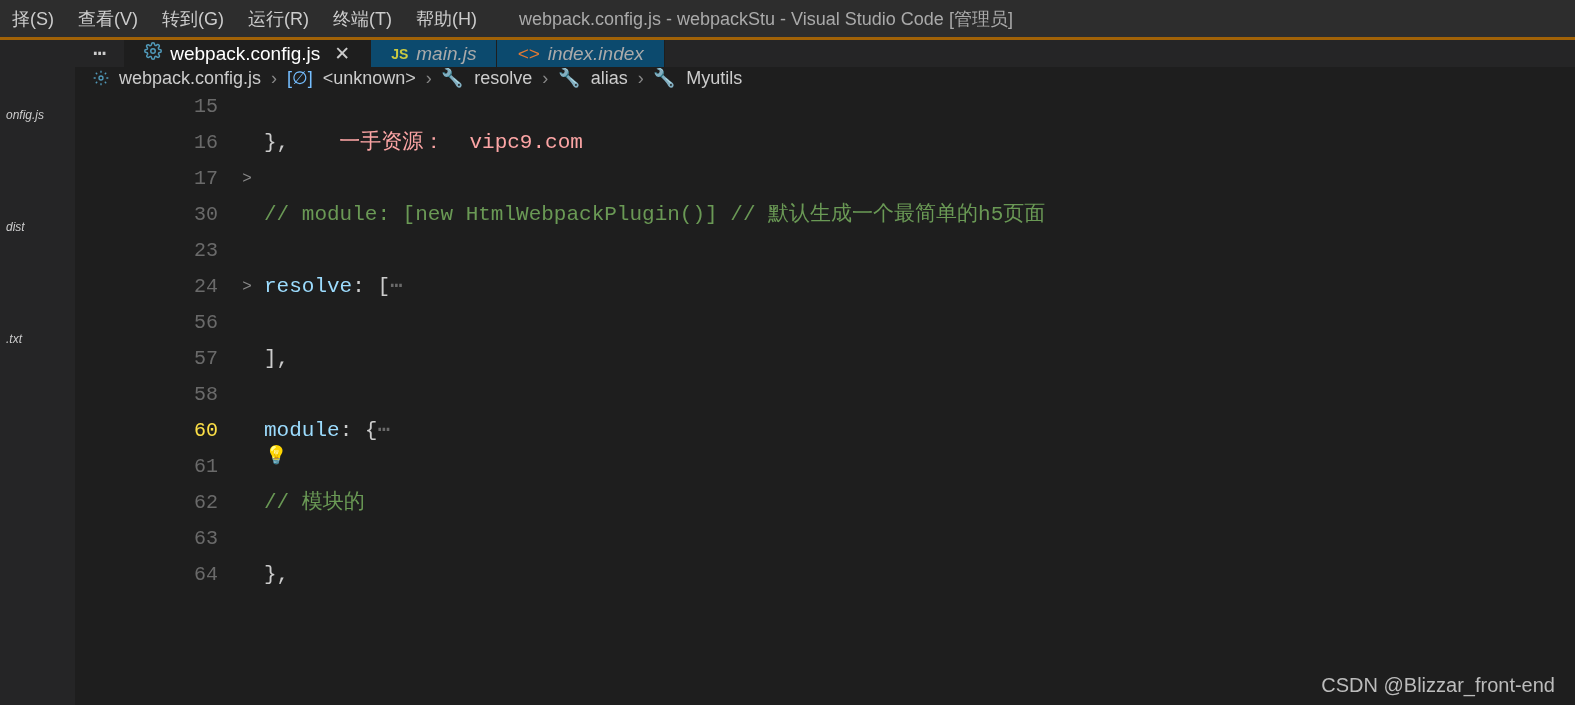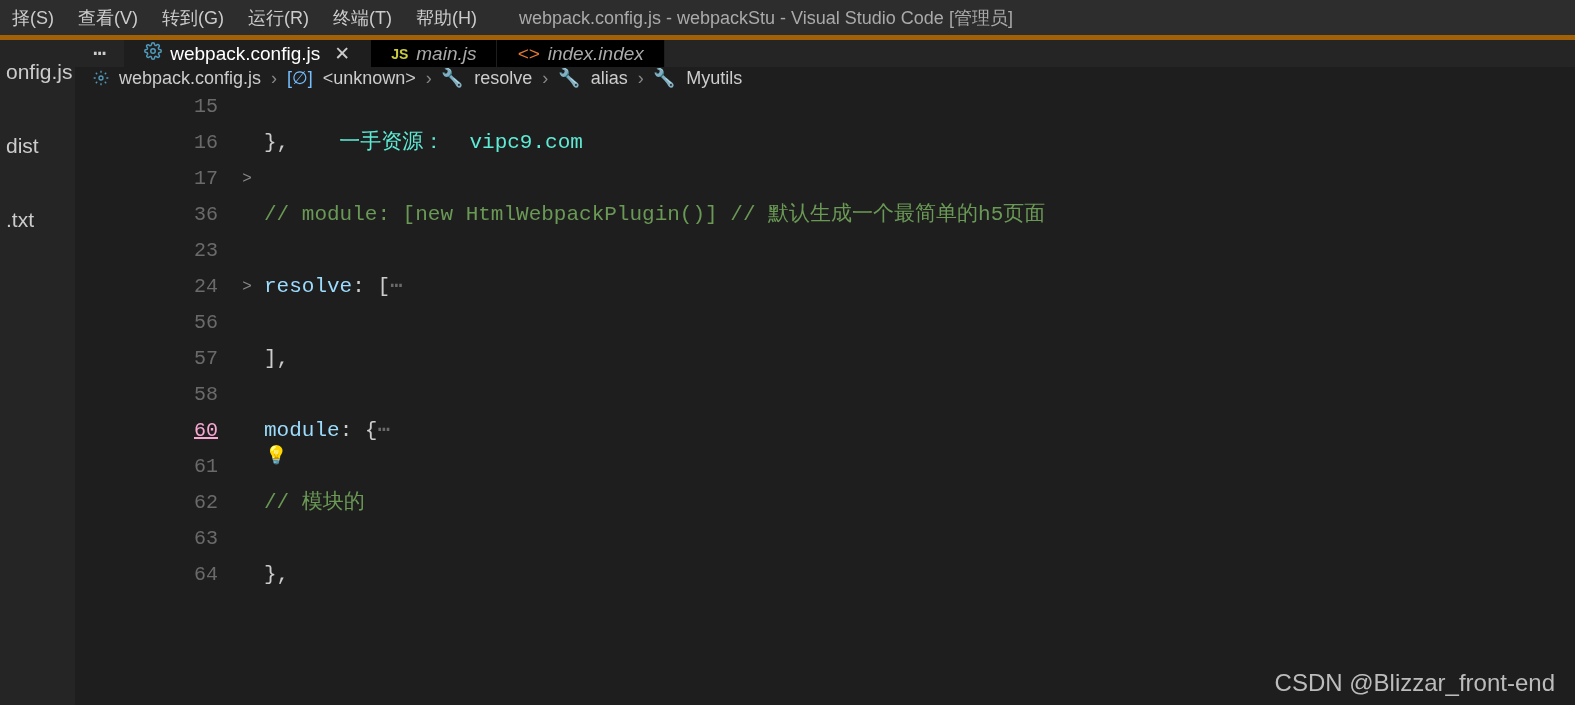--- a/index.html
+++ b/index.html
@@ -15,46 +15,46 @@
   }
   .menubar {
     height: 40px;
     background: #2d2d2d;
     display: flex;
     align-items: center;
     padding-left: 0;
     color: #cccccc;
     font-family: "Segoe UI", "Microsoft YaHei", sans-serif;
     font-size: 18px;
-    border-bottom: 5px solid #a16207;
+    border-bottom: 3px solid #a16207;
   }
   .menu-item { padding: 0 12px; cursor: pointer; }
   .window-title { color: #aaaaaa; padding-left: 30px; }
   .layout { display: flex; height: calc(100% - 40px); }
   .sidebar {
     width: 75px;
     background: #252526;
     color: #cccccc;
     font-family: "Segoe UI", sans-serif;
     font-size: 16px;
     display: flex;
     flex-direction: column;
     align-items: flex-start;
     padding-top: 20px;
     gap: 50px;
     padding-left: 6px;
   }
-  .sidebar .file-label { font-size: 21px; }
+  .sidebar .file-label { font-style: italic; font-size: 12px; margin-top: 48px; }
   .main { flex: 1; display: flex; flex-direction: column; background: #1e1e1e; }
   .tabs { height: 46px; display: flex; align-items: stretch; background: #252526; }
   .tab {
     display: flex; align-items: center; gap: 8px;
     padding: 0 20px; color: #aaaaaa; font-family: "Segoe UI", "Microsoft YaHei", sans-serif;
     font-size: 19px; font-style: italic;
-    background: #000000; border-right: 1px solid #1e1e1e;
+    background: #0c4a6e; border-right: 1px solid #1e1e1e;
   }
   .tab.active { background: #1e1e1e; color: #ffffff; font-style: normal; }
   .tab .close { font-style: normal; color: #cccccc; margin-left: 6px; }
   .more-tabs { display:flex; align-items:center; padding:0 18px; color:#cccccc; font-size:22px; }
   .breadcrumbs {
     height: 38px; display: flex; align-items: center; gap: 10px;
     padding-left: 18px; color: #cccccc; font-family: "Segoe UI", "Microsoft YaHei", sans-serif;
     font-size: 18px; background: #1e1e1e;
   }
   .bc-sep { color: #888; }
@@ -66,25 +66,25 @@
     user-select: none;
   }
   .fold-col { width: 34px; line-height: 36px; color: #888; font-size: 16px; text-align:center; }
   .code { flex: 1; font-size: 21px; line-height: 36px; white-space: pre; }
   .line { height: 36px; }
   .t-key { color: #9cdcfe; }
   .t-str { color: #ce9178; }
   .t-comment { color: #6a9955; }
   .t-punc { color: #cccccc; }
   .t-folded { color: #6a6a6a; }
-  .t-pink { color: #5eead4; }
+  .t-pink { color: #fca5a5; }
   .bulb { position: absolute; left: 190px; top: 355px; color: #ffcc00; font-size: 18px; }
   .watermark {
     position: absolute; right: 20px; bottom: 8px;
-    color: #bcbcbc; font-family: "Segoe UI", sans-serif; font-size: 24px;
+    color: #bcbcbc; font-family: "Segoe UI", sans-serif; font-size: 20px;
   }
   .js-icon { color:#cbcb41; font-weight:bold; font-size:14px; font-style:normal;}
   .gear-icon { color:#519aba; }
   .html-icon { color:#e37933; }
 </style>
 </head>
 <body>
 
 <div class="menubar">
   <span class="menu-item">择(S)</span>
@@ -146,27 +146,27 @@
       <span class="bc-sep">›</span>
       <span class="bc-icon" style="color:#cccccc;">🔧</span>
       <span>Myutils</span>
     </div>
 
     <div class="editor">
       <div class="gutter">
         <div class="line">15</div>
         <div class="line">16</div>
         <div class="line">17</div>
-        <div class="line">36</div>
+        <div class="line">30</div>
         <div class="line">23</div>
         <div class="line">24</div>
         <div class="line">56</div>
         <div class="line">57</div>
         <div class="line">58</div>
-        <div class="line" style="color:#f9a8d4;text-decoration:underline;">60</div>
+        <div class="line" style="color:#fde047;">60</div>
         <div class="line">61</div>
         <div class="line">62</div>
         <div class="line">63</div>
         <div class="line">64</div>
       </div>
       <div class="fold-col">
         <div class="line"></div>
           <div class="line"></div>
         <div class="line">&gt;</div>
         <div class="line"></div>

